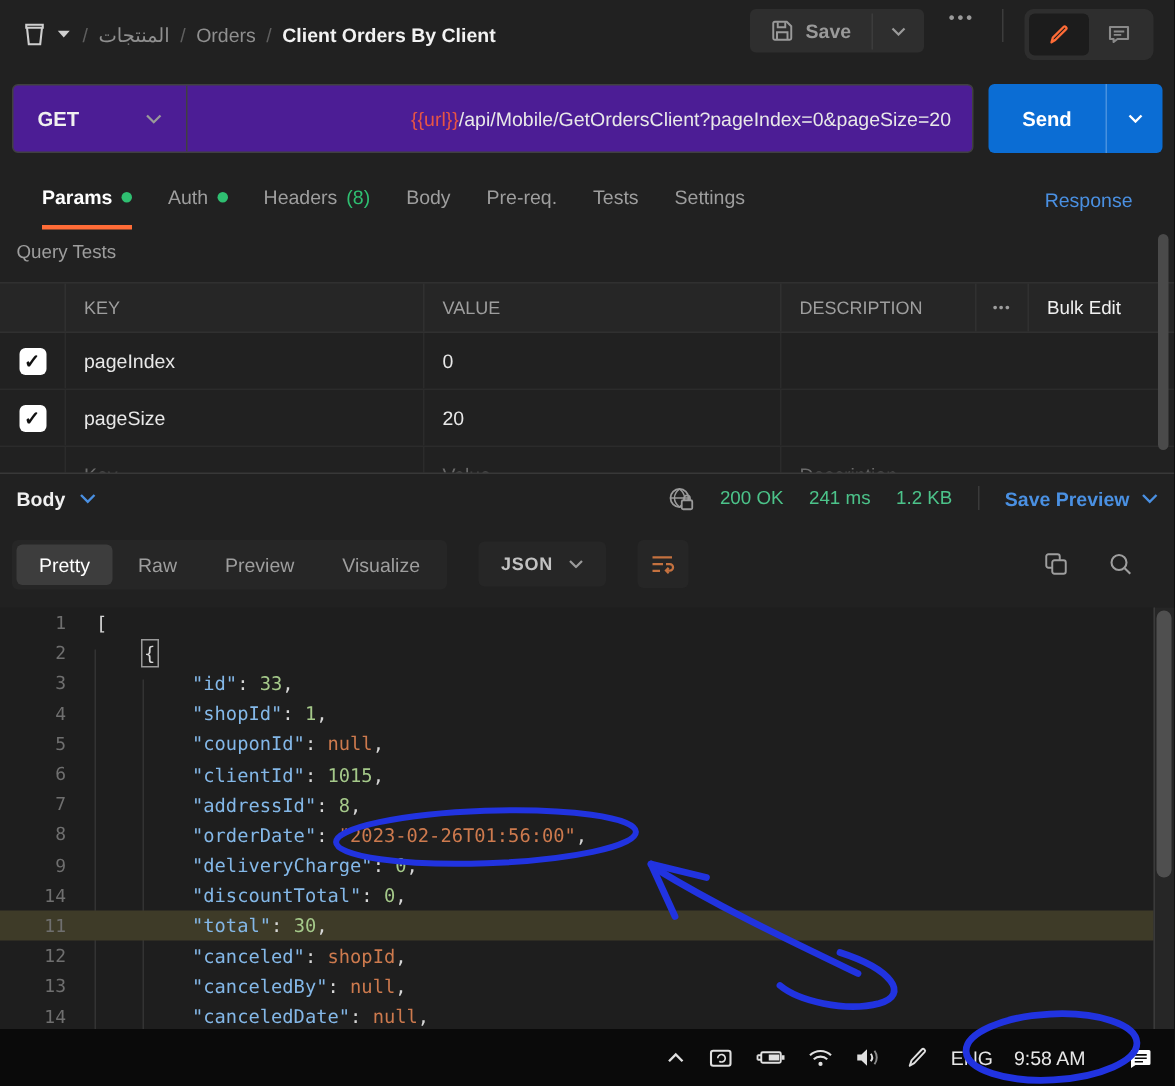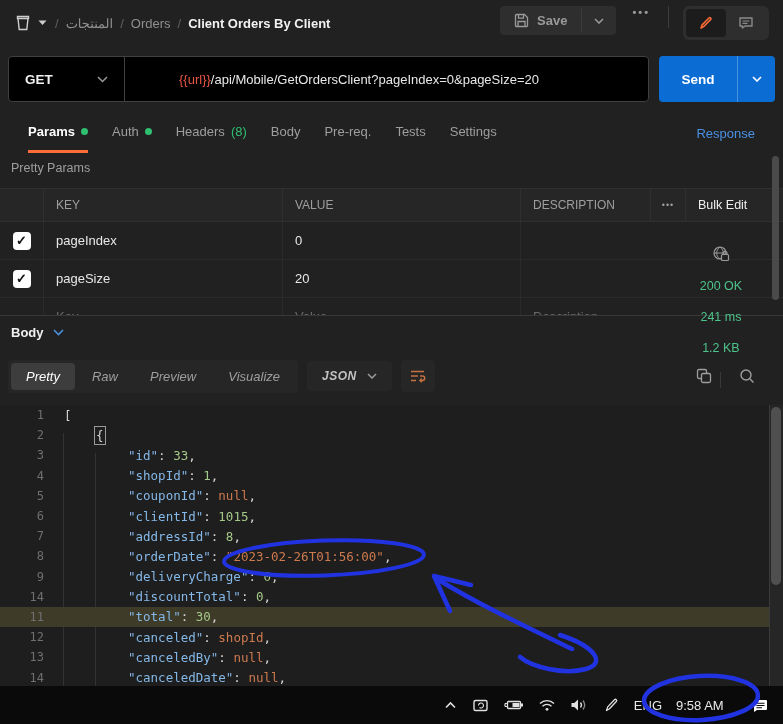--- a/index.html
+++ b/index.html
@@ -20,25 +20,25 @@
   .save-main{ display:flex; align-items:center; gap:8px; padding:7px 14px; color:#9a9a9a; font-size:13px; font-weight:bold;}
   .save-chev{ padding:9px 12px; border-left:1px solid #3c3c3c; }
   .more-dots{ color:#9a9a9a; font-size:11px; letter-spacing:2px; margin:0 18px 0 16px; cursor:pointer; font-weight:bold;}
   .hdr-div{ width:1px; height:22px; background:#3c3c3c; margin-right:14px;}
   .edit-group{ display:flex; background:#2e2e2e; border-radius:6px; padding:3px;}
   .edit-seg{ padding:6px 12px; border-radius:4px; cursor:pointer;}
   .edit-seg.active{ background:#1c1c1c; }
 
   
   .req{ position:absolute; top:56px; left:8px; right:8px; height:46px; display:flex; }
-  .req-box{ flex:1; display:flex; border:1px solid #404040; border-radius:4px; background:#000000; overflow:hidden;gap:40px;}
+  .req-box{ flex:1; display:flex; border:1px solid #404040; border-radius:4px; background:#4c1d95; overflow:hidden;}
   .method{ width:116px; display:flex; align-items:center; justify-content:space-between; padding:0 16px;
            border-right:1px solid #404040; cursor:pointer;}
   .method-label{ font-weight:bold; font-size:13.5px; color:#f0f0f0; }
-  .url{ flex:1; display:flex; align-items:center; padding:0 14px; font-size:13px; white-space:nowrap; overflow:hidden; cursor:text;}
+  .url{ flex:1; display:flex; align-items:center; padding:0 14px; font-size:13px; white-space:nowrap; overflow:hidden; cursor:text;justify-content:flex-end;}
   .url .var{ color:#e85544; }
   .send{ width:116px; margin-left:10px; display:flex; background:var(--send,#0b6dd4); border-radius:4px; overflow:hidden; cursor:pointer;}
   .send-main{ flex:1; display:flex; align-items:center; justify-content:center; color:#fff; font-weight:bold; font-size:13.5px;}
   .send-chev{ width:38px; display:flex; align-items:center; justify-content:center; border-left:1px solid rgba(255,255,255,.25);}
 
   
   .tabs{ position:absolute; top:114px; left:0; right:0; height:38px; display:flex; align-items:center;
          padding:0 28px; gap:24px; font-size:13px; color:#9e9e9e;}
   .tab{ display:flex; align-items:center; gap:6px; padding:10px 0 11px; cursor:pointer; border-bottom:3px solid transparent;}
   .tab.active{ color:#fff; font-weight:bold; border-bottom-color:var(--accent,#ff6c37); }
@@ -60,27 +60,27 @@
   .trow > div:first-child{ border-left:none; justify-content:center; padding-left:0;}
   .cb{ width:18px; height:18px; background:#fff; border-radius:4px; display:flex; align-items:center;
        justify-content:center; color:#111; font-size:13px; font-weight:bold; cursor:pointer;}
   .ghost{ color:#6a6a6a; }
   .p-scroll{ position:absolute; right:4px; top:156px; width:7px; height:144px; background:#4a4a4a; border-radius:4px; z-index:3;}
 
   
   .rhead{ position:absolute; top:315px; left:0; right:0; height:33px; display:flex; align-items:center;
           padding:0 11px; border-top:1px solid #383838; font-size:13px;}
   .body-dd{ display:flex; align-items:center; gap:9px; font-weight:bold; color:#f0f0f0; cursor:pointer;}
-  .r-right{ margin-left:auto; display:flex; align-items:center; gap:17px;flex-direction:column;}
+  .r-right{ margin-left:auto; display:flex; align-items:center; gap:17px;}
   .green{ color:#4cc38a; font-size:12.5px; }
   .r-div{ width:1px; height:16px; background:#3a3a3a; }
   .save-resp{ display:flex; align-items:center; gap:8px; color:var(--link,#4a90e2); font-weight:bold; font-size:13px; cursor:pointer;}
 
   
-  .rtool{ position:absolute; top:356px; left:0; right:0; height:40px; display:flex; align-items:center; padding:0 8px; gap:9px;font-style:italic;}
+  .rtool{ position:absolute; top:356px; left:0; right:0; height:40px; display:flex; align-items:center; padding:0 8px; gap:21px;}
   .segs{ display:flex; background:#262626; border-radius:4px; padding:3px; gap:2px;}
   .seg{ padding:6px 15px; font-size:13px; color:#9e9e9e; border-radius:4px; cursor:pointer;}
   .seg.active{ background:#3d3d3d; color:#fff; }
   .json-dd{ display:flex; align-items:center; gap:10px; background:#262626; border-radius:4px; padding:8px 15px;
             color:#c2c2c2; font-size:12px; font-weight:bold; letter-spacing:.5px; cursor:pointer;}
   .wrap-btn{ background:#262626; border-radius:4px; width:34px; height:32px; display:flex; align-items:center; justify-content:center; cursor:pointer;}
   .rt-icons{ margin-left:auto; display:flex; align-items:center; gap:27px; padding-right:20px;}
   .rt-icons > span{ cursor:pointer; }
 
   
@@ -218,21 +218,21 @@
       </div>
       <div class="tab">
         <span>Tests</span>
       </div>
       <div class="tab">
         <span>Settings</span>
       </div>
       <span class="cookies">Response</span>
   </div>
 
-  <div class="qp-title">Pretty Params</div>
+  <div class="qp-title">Query Tests</div>
   <div class="ptable">
     <div class="grid thead">
       <div></div>
       <div>KEY</div>
       <div>VALUE</div>
       <div>DESCRIPTION</div>
       <div class="th-more">•••</div>
       <div class="th-bulk">Bulk Edit</div>
     </div>
     <div id="params-rows">

